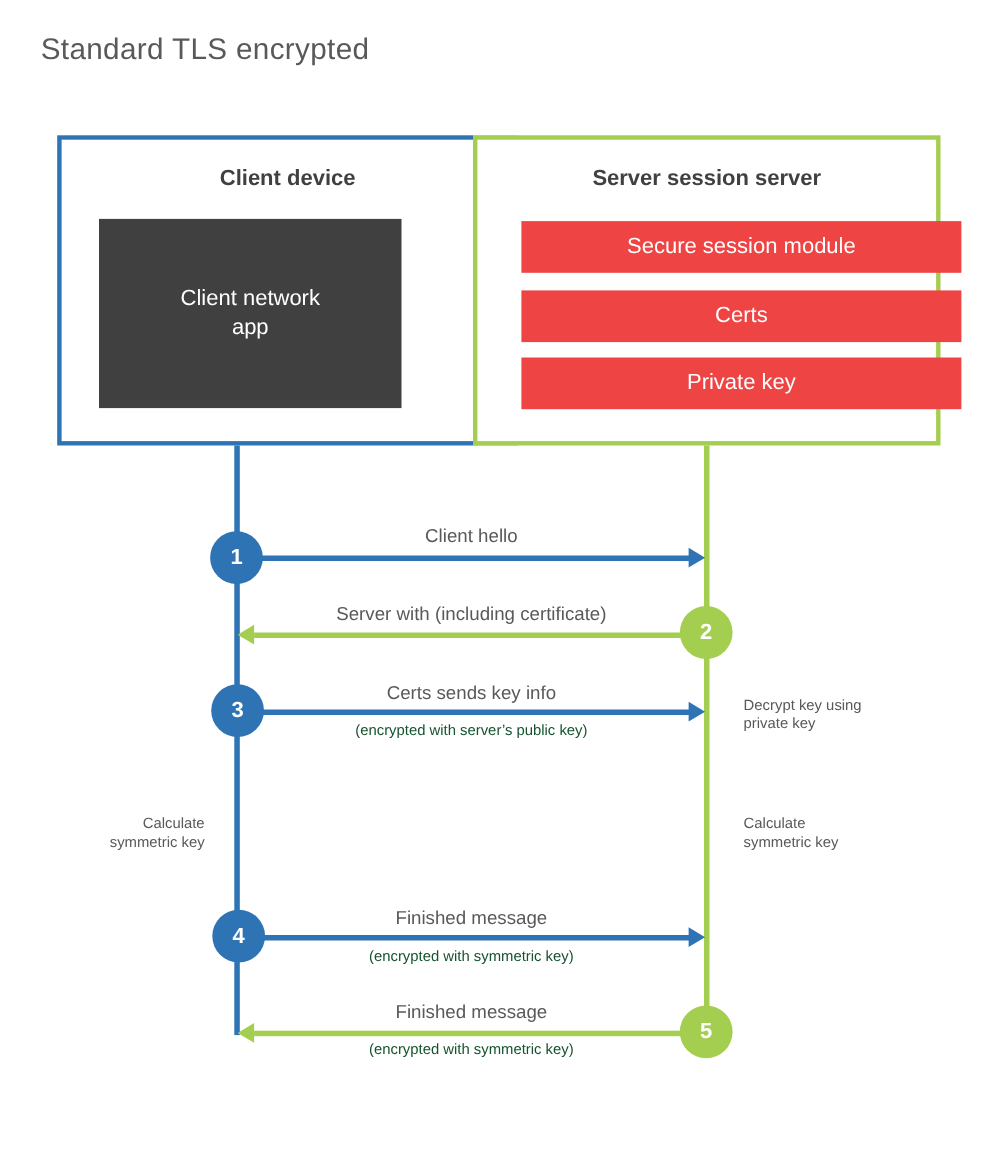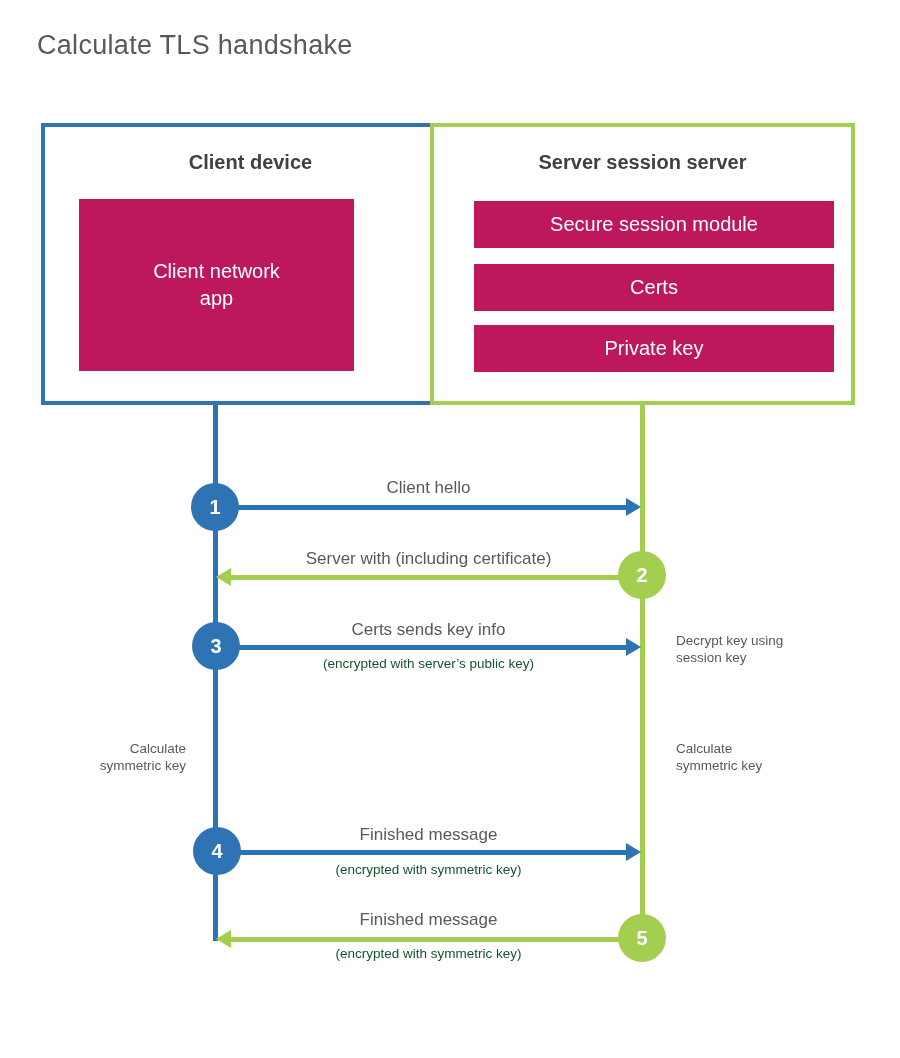--- a/index.html
+++ b/index.html
@@ -20,49 +20,49 @@
     color: #58595b;
     letter-spacing: 0.3px;
   }
   
   .entity-box {
     position: absolute;
     top: 123px;
     height: 282px;
     background: #ffffff;
   }
-  .client-box { left: 41px; width: 419px; border: 4px solid #2e74b5; }
+  .client-box { left: 52px; width: 419px; border: 4px solid #2e74b5; }
   .server-box { left: 430px; width: 425px; border: 4px solid #a4ce50; }
   .entity-title {
     position: absolute;
     left: 0; right: 0; top: 24px;
     text-align: center;
     font-size: 20px;
     font-weight: bold;
     color: #404040;
   }
   .client-app {
     position: absolute;
     left: 34px; top: 72px;
     width: 275px; height: 172px;
-    background: #be185d;
+    background: #404040;
     color: #ffffff;
     font-size: 20px;
     display: flex;
     align-items: center;
     justify-content: center;
     text-align: center;
     white-space: pre-line;
     line-height: 1.35;
   }
   .server-bar {
     position: absolute;
     left: 40px;
-    width: 360px; height: 47px;
-    background: #be185d;
+    width: 400px; height: 47px;
+    background: #ef4444;
     color: #ffffff;
     font-size: 20px;
     display: flex;
     align-items: center;
     justify-content: center;
   }
   .bar-0 { top: 74px; }
   .bar-1 { top: 137px; }
   .bar-2 { top: 198px; }
   
@@ -114,21 +114,21 @@
     white-space: pre-line;
   }
   .note-right { left: 676px; text-align: left; width: 150px; }
   .note-left  { left: 56px;  text-align: right; width: 130px; }
 </style>
 </head>
 <body>
 
 <div class="canvas">
 
-  <div class="page-title">Calculate TLS handshake</div>
+  <div class="page-title">Standard TLS encrypted</div>
 
   <div class="entity-box client-box">
     <div class="entity-title">Client device</div>
     <div class="client-app">Client network
 app</div>
   </div>
 
   <div class="entity-box server-box">
     <div class="entity-title">Server session server</div>
     <div class="server-bar bar-0">Secure session module</div>
@@ -148,21 +148,21 @@
   <div class="arrow-shaft green" style="left:231px; top:575px; width:411px;"></div>
   <div class="arrow-head left" style="left:216px; top:568px;"></div>
   <div class="msg-label" style="top:549px;">Server with (including certificate)</div>
 
   <div class="step-circle blue" style="left:192px; top:622px;">3</div>
   <div class="arrow-shaft blue" style="left:216px; top:645px; width:412px;"></div>
   <div class="arrow-head right" style="left:626px; top:638px;"></div>
   <div class="msg-label" style="top:620px;">Certs sends key info</div>
   <div class="msg-sub" style="top:656px;">(encrypted with server’s public key)</div>
   <div class="side-note note-right" style="top:632px;">Decrypt key using
-session key</div>
+private key</div>
 
   <div class="side-note note-left" style="top:740px;">Calculate
 symmetric key</div>
   <div class="side-note note-right" style="top:740px;">Calculate
 symmetric key</div>
 
   <div class="step-circle blue" style="left:193px; top:827px;">4</div>
   <div class="arrow-shaft blue" style="left:217px; top:850px; width:411px;"></div>
   <div class="arrow-head right" style="left:626px; top:843px;"></div>
   <div class="msg-label" style="top:825px;">Finished message</div>

